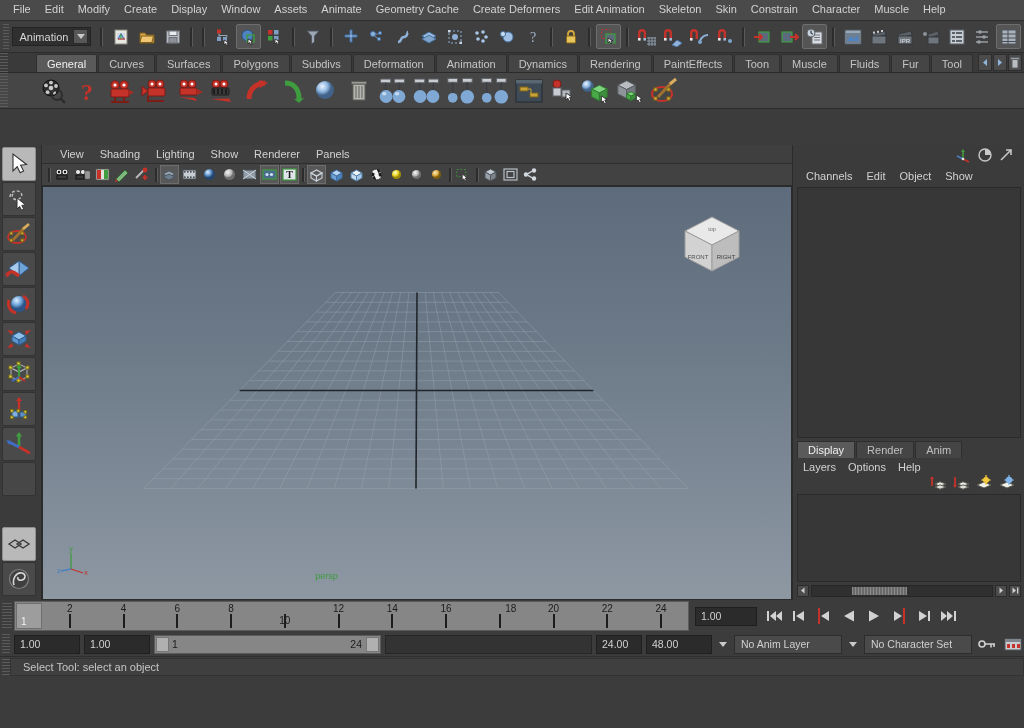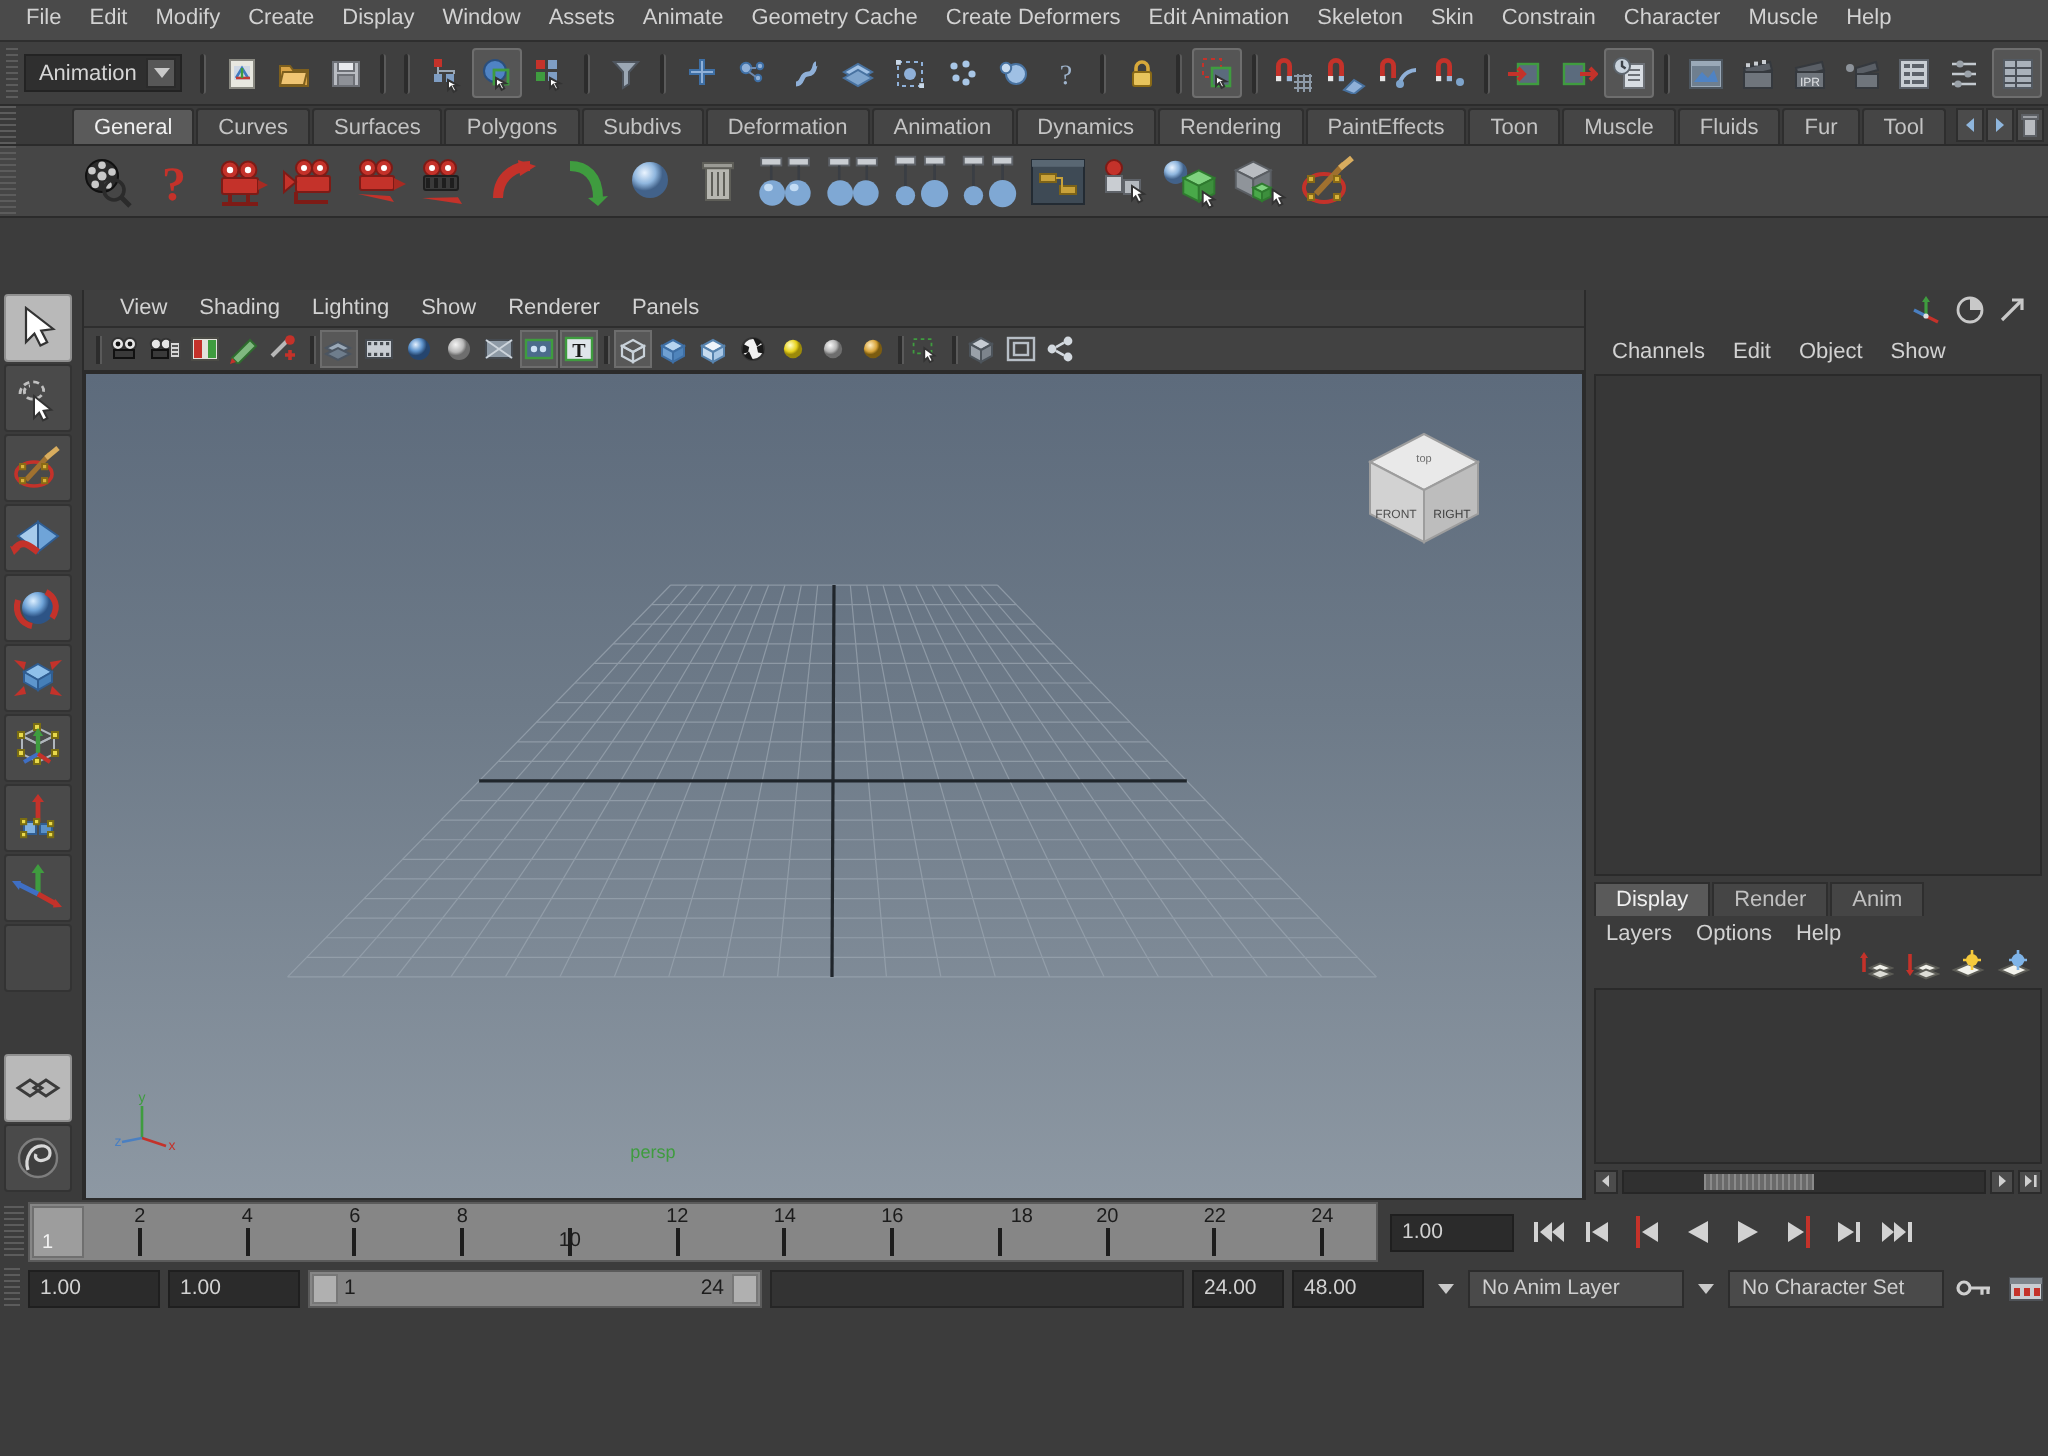--- a/index.html
+++ b/index.html
@@ -1431,14 +1431,18 @@
             <g fill="#c4322a">
               <rect x="3" y="7" width="3" height="4"></rect>
               <rect x="8" y="7" width="3" height="4"></rect>
               <rect x="13" y="7" width="3" height="4"></rect>
             </g>
           </svg>
       </div>
     </div>
 
 
+    <div class="status-row">
+      <div class="st-grip"></div>
+      <div class="st-text">Select Tool: select an object</div>
+    </div>
   </div>
 </div>
 
 </body></html>

